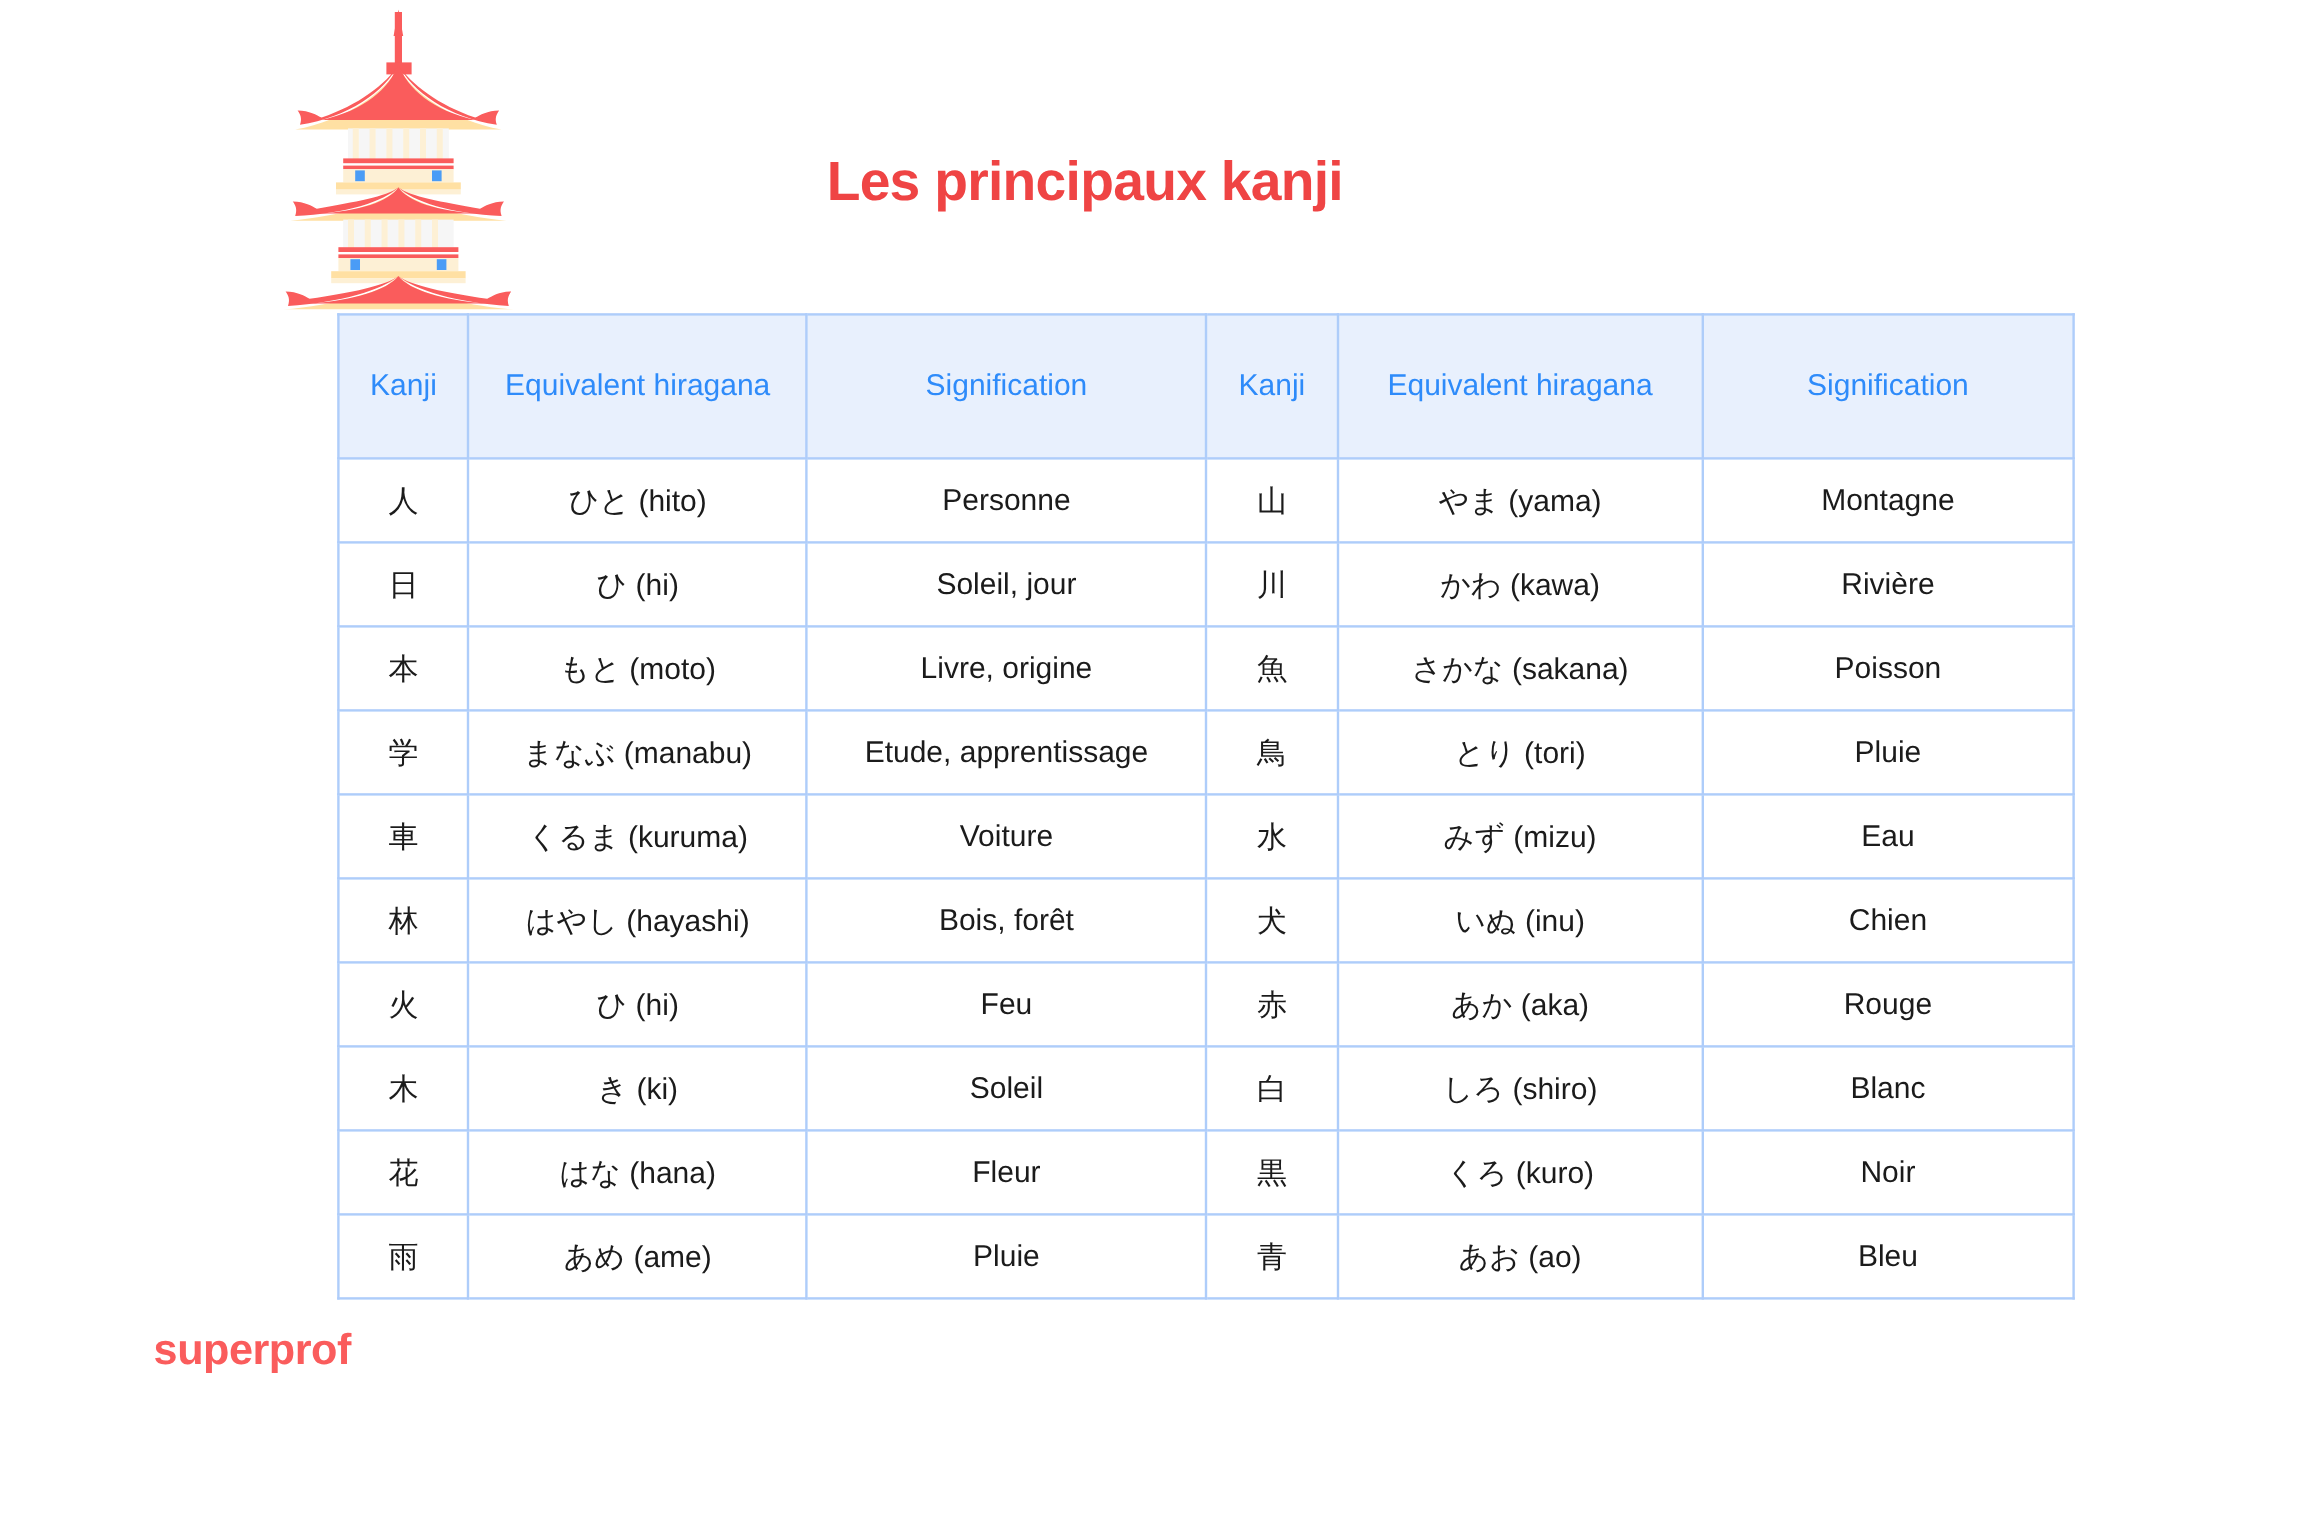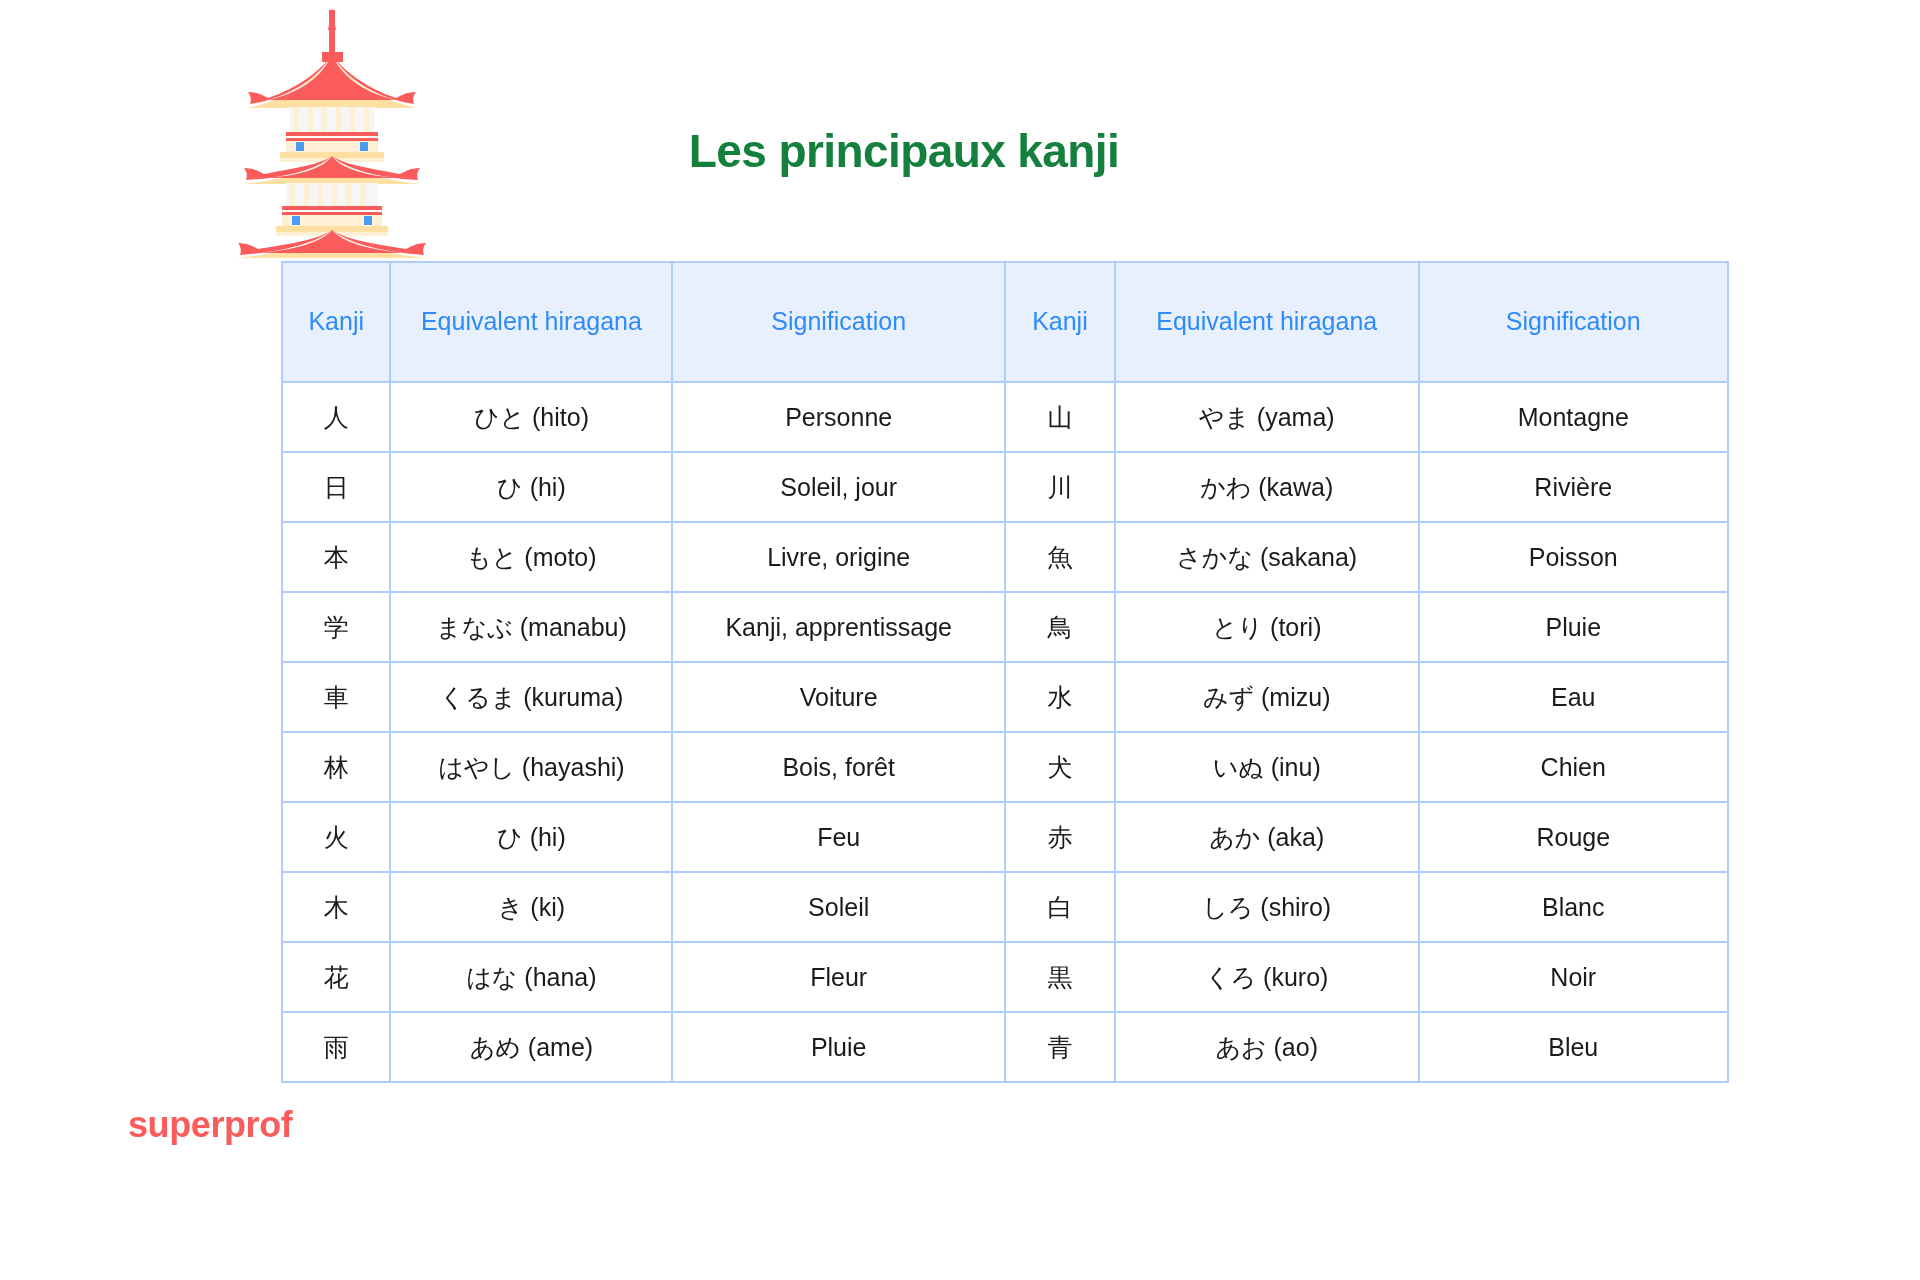--- a/index.html
+++ b/index.html
@@ -31,21 +31,21 @@
   
   #title {
     position: absolute;
     left: 0;
     top: 128px;
     width: 1920px;
     text-align: center;
     font-size: 46px;
     font-weight: 700;
     letter-spacing: -0.6px;
-    color: #15803d;
+    color: #ef4444;
     line-height: 1;
     z-index: 3;
     padding-left: 28px;
   }
   #title-inner { display: inline-block; margin-left: -140px; }
 
   
   #kanji-table-wrap {
     position: absolute;
     left: 281px;
@@ -219,21 +219,21 @@
             <td class="kanji-cell">本</td>
             <td>もと (moto)</td>
             <td>Livre, origine</td>
             <td class="kanji-cell">魚</td>
             <td>さかな (sakana)</td>
             <td>Poisson</td>
           </tr>
           <tr>
             <td class="kanji-cell">学</td>
             <td>まなぶ (manabu)</td>
-            <td>Kanji, apprentissage</td>
+            <td>Etude, apprentissage</td>
             <td class="kanji-cell">鳥</td>
             <td>とり (tori)</td>
             <td>Pluie</td>
           </tr>
           <tr>
             <td class="kanji-cell">車</td>
             <td>くるま (kuruma)</td>
             <td>Voiture</td>
             <td class="kanji-cell">水</td>
             <td>みず (mizu)</td>

